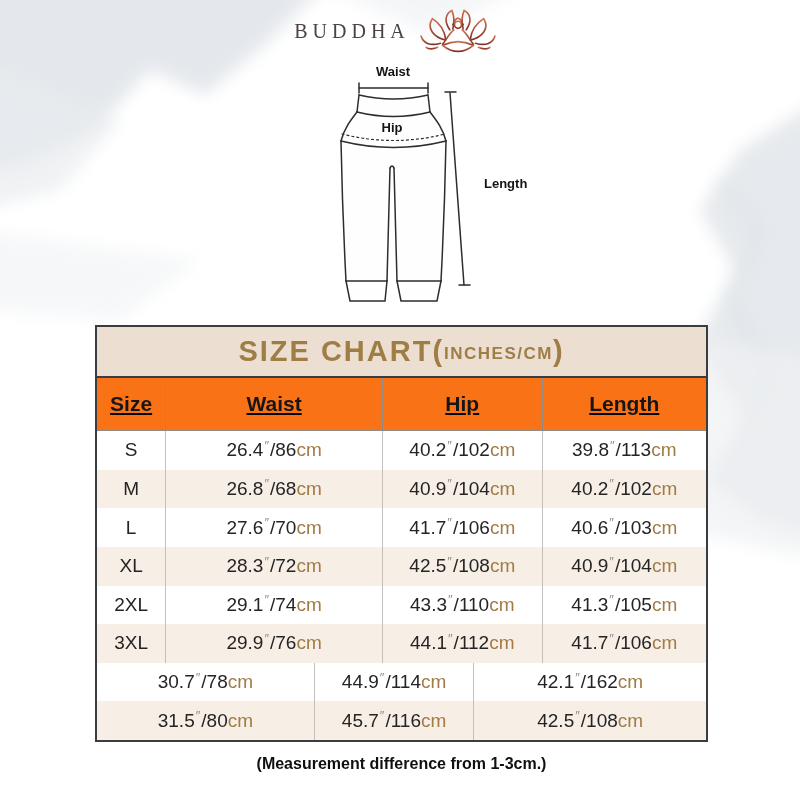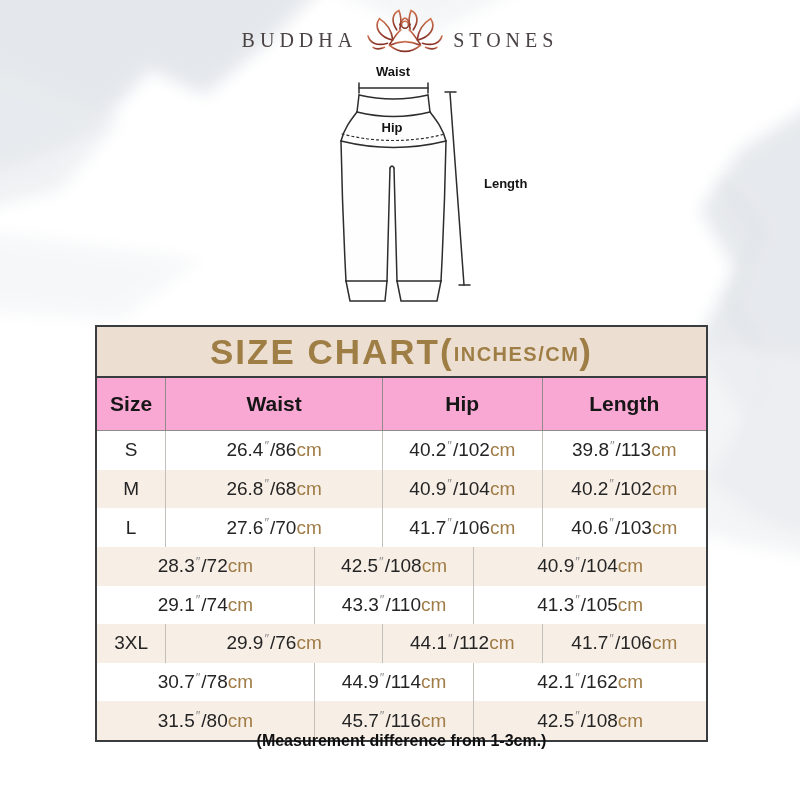--- a/index.html
+++ b/index.html
@@ -5,57 +5,57 @@
   html,body{margin:0;padding:0;}
   body{
     width:800px;height:800px;position:relative;overflow:hidden;
     background:#ffffff;
     font-family:"Liberation Sans", sans-serif;
   }
   
   .bg-art{position:absolute;inset:0;z-index:0;}
   
   .brand{position:absolute;top:8px;left:0;width:100%;display:flex;
-         justify-content:center;align-items:center;z-index:3;}
+         justify-content:center;align-items:flex-start;z-index:3;}
   .brand-word{font-family:"Liberation Serif", serif;font-size:20px;
               letter-spacing:5px;color:#4a4243;padding-top:12px;}
   .lotus{width:78px;height:52px;margin:0 9px;}
   
   .figure{position:absolute;left:280px;top:63px;width:260px;height:258px;z-index:2;}
   .figure svg{position:absolute;left:0;top:0;}
   .fig-label{position:absolute;font-size:13px;font-weight:bold;color:#141414;white-space:nowrap;}
   .lbl-waist{left:113px;top:1px;transform:translateX(-50%);}
   .lbl-hip{left:112px;top:57px;transform:translateX(-50%);}
   .lbl-length{left:204px;top:113px;}
   
   .chart{position:absolute;left:95px;top:325px;width:613px;z-index:2;
          box-sizing:border-box;border:2px solid #393d40;background:#ffffff;}
   .chart-head{height:49px;background:#ecdfd2;border-bottom:2px solid #393d40;
               display:flex;align-items:center;justify-content:center;
               color:#9f7e46;font-weight:bold;}
-  .t-big{font-size:35px;letter-spacing:2px;}
-  .t-small{font-size:20px;letter-spacing:1.5px;padding-top:5px;}
-  .cols{display:flex;height:52px;background:#f9a8d4;border-bottom:1px solid #8f8c89;}
+  .t-big{font-size:29px;letter-spacing:2px;}
+  .t-small{font-size:17px;letter-spacing:1.5px;padding-top:5px;}
+  .cols{display:flex;height:52px;background:#f97316;border-bottom:1px solid #8f8c89;text-decoration:underline;}
   .col-h{display:flex;align-items:center;justify-content:center;
          font-size:21px;font-weight:bold;color:#161616;box-sizing:border-box;}
   .col-h + .col-h{border-left:1px solid #8f8c89;}
   .w-size{width:11.2%;}
   .w-waist{width:35.6%;}
   .w-hip{width:26.2%;}
   .w-length{flex:1;}
   .tbody{height:309px;display:flex;flex-direction:column;}
   .trow{flex:1;display:flex;background:#ffffff;}
   .trow.beige{background:#f7eee6;}
   .cell{display:flex;align-items:center;justify-content:center;
         font-size:19px;color:#242424;box-sizing:border-box;white-space:nowrap;}
   .cell + .cell{border-left:1px solid #c3bfba;}
   .im{color:#8f8f8f;font-size:13px;position:relative;top:-5px;margin:0 1px;}
   .cm{color:#a07c46;}
   
-  .note{position:absolute;top:732px;left:95px;width:613px;text-align:center;
+  .note{position:absolute;top:755px;left:95px;width:613px;text-align:center;
         font-size:16px;font-weight:bold;color:#101010;z-index:2;}
 </style>
 </head>
 <body>
 
 <svg class="bg-art" width="800" height="800" viewBox="0 0 800 800">
   <defs>
     <filter id="soft" x="-30%" y="-30%" width="160%" height="160%">
       <feGaussianBlur stdDeviation="8"></feGaussianBlur>
     </filter>
@@ -91,21 +91,20 @@
       <path d="M58,38 Q65,41 69,38"></path>
 
       <path d="M33,16 Q38,3 43,16"></path>
       <circle cx="38" cy="16" r="3.4"></circle>
       <path d="M34,21 C29,25 27,30 23,35"></path>
       <path d="M42,21 C47,25 49,30 53,35"></path>
       <path d="M23,36 Q38,29 53,36"></path>
       <path d="M23,36 Q38,48 53,36"></path>
     </g>
   </svg>
-  <span class="brand-word">STONES</span>
 </div>
 
 <div class="figure">
   <svg width="260" height="258" viewBox="0 0 260 258">
 
     <path d="M79,32 Q113.5,40 148,32 L150,49 C157,58 163,66 166,78
              C165,130 163,180 161,218 L157,238 L121,238 L117,218
              L114,105 L110,105 L107,218 L105,238 L70,238 L66,218
              C64,180 62,130 61,78 C64,66 70,58 77,49 Z" fill="#fefefe" stroke="none"></path>
     <g stroke="#2d2d2d" stroke-width="1.5" fill="none" stroke-linecap="round">
@@ -218,40 +217,42 @@
           <span class="cm">cm</span>
         </div>
         <div class="cell w-length">
           <span class="v">40.6</span>
           <span class="im">″</span>
           <span class="v">/103</span>
           <span class="cm">cm</span>
         </div>
       </div>
       <div class="trow beige">
+        <div class="cell w-size">XL</div>
         <div class="cell w-waist">
           <span class="v">28.3</span>
           <span class="im">″</span>
           <span class="v">/72</span>
           <span class="cm">cm</span>
         </div>
         <div class="cell w-hip">
           <span class="v">42.5</span>
           <span class="im">″</span>
           <span class="v">/108</span>
           <span class="cm">cm</span>
         </div>
         <div class="cell w-length">
           <span class="v">40.9</span>
           <span class="im">″</span>
           <span class="v">/104</span>
           <span class="cm">cm</span>
         </div>
       </div>
       <div class="trow">
+        <div class="cell w-size">2XL</div>
         <div class="cell w-waist">
           <span class="v">29.1</span>
           <span class="im">″</span>
           <span class="v">/74</span>
           <span class="cm">cm</span>
         </div>
         <div class="cell w-hip">
           <span class="v">43.3</span>
           <span class="im">″</span>
           <span class="v">/110</span>

